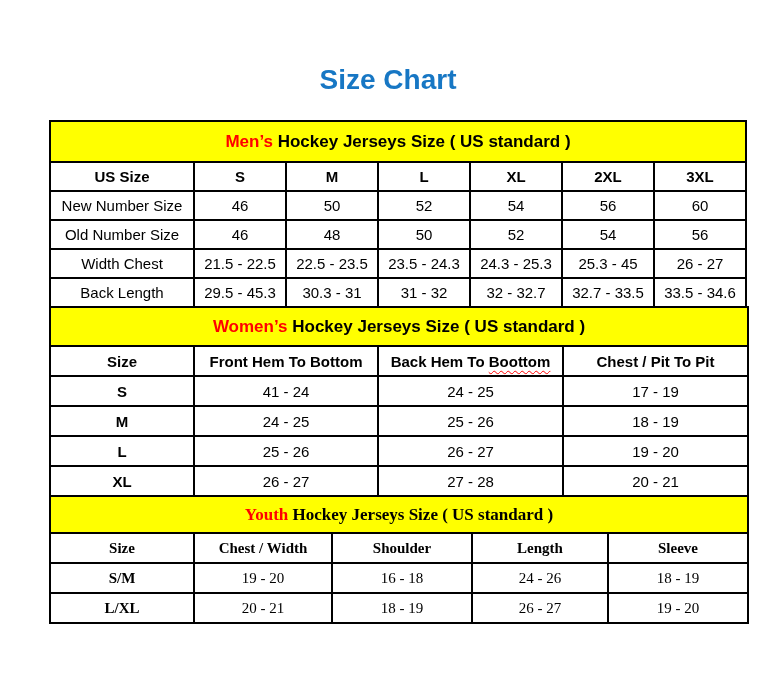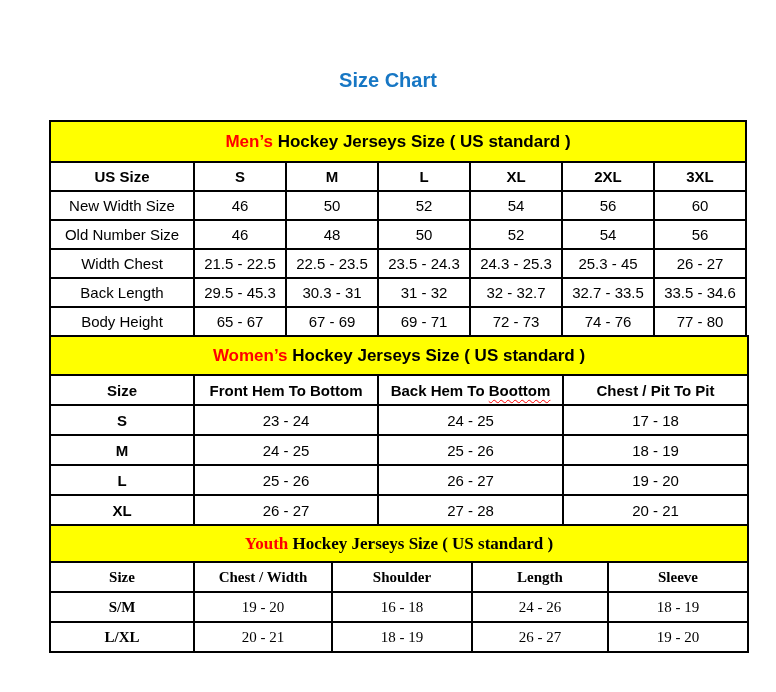--- a/index.html
+++ b/index.html
@@ -1,19 +1,19 @@
 <!DOCTYPE html>
 <html><head>
 <meta charset="utf-8">
 <style>
   html,body{margin:0;padding:0;background:#ffffff;}
   body{width:776px;height:692px;font-family:"Liberation Sans",sans-serif;}
   .sheet{position:relative;width:776px;height:692px;background:#ffffff;overflow:hidden;}
   .page-title{position:absolute;top:63px;left:0;width:100%;margin:0;text-align:center;
-    font-size:20px;line-height:34px;font-weight:bold;color:#1777c4;}
+    font-size:28px;line-height:34px;font-weight:bold;color:#1777c4;}
   .tables{position:absolute;left:38px;top:120px;width:582px;padding-left:11px;}
   table.tbl{border-collapse:collapse;table-layout:fixed;width:698px;border:2px solid #000;}
   table.tbl + table.tbl{margin-top:-2px;}
   .tbl td{border:2px solid #000;padding:0 2px;text-align:center;vertical-align:middle;
     font-size:15px;color:#000;white-space:nowrap;overflow:hidden;}
   .mens td{height:27px;}
   .womens td{height:28px;}
   .youth td{height:28px;font-family:Liberation Serif, serif;}
   td.banner{background:#ffff00;font-weight:bold;font-size:17px;}
   .mens td.banner{height:39px;}
@@ -59,21 +59,21 @@
         <tr>
           <td class="hdr">US Size</td>
           <td class="hdr">S</td>
           <td class="hdr">M</td>
           <td class="hdr">L</td>
           <td class="hdr">XL</td>
           <td class="hdr">2XL</td>
           <td class="hdr">3XL</td>
         </tr>
         <tr>
-          <td>New Width Size</td>
+          <td>New Number Size</td>
           <td>46</td>
           <td>50</td>
           <td>52</td>
           <td>54</td>
           <td>56</td>
           <td>60</td>
         </tr>
         <tr>
           <td>Old Number Size</td>
           <td>46</td>
@@ -94,29 +94,20 @@
         </tr>
         <tr>
           <td>Back Length</td>
           <td>29.5 - 45.3</td>
           <td>30.3 - 31</td>
           <td>31 - 32</td>
           <td>32 - 32.7</td>
           <td>32.7 - 33.5</td>
           <td>33.5 - 34.6</td>
         </tr>
-        <tr>
-          <td>Body Height</td>
-          <td>65 - 67</td>
-          <td>67 - 69</td>
-          <td>69 - 71</td>
-          <td>72 - 73</td>
-          <td>74 - 76</td>
-          <td>77 - 80</td>
-        </tr>
       </tbody>
     </table>
 
     <table class="tbl womens">
       <colgroup>
           <col class="c-label">
           <col class="c-w1">
           <col class="c-w2">
           <col class="c-w3">
         </colgroup>
@@ -125,23 +116,23 @@
           <td class="banner" colspan="4"><span class="red">Women’s</span><span> Hockey Jerseys Size ( US standard )</span></td>
         </tr>
         <tr>
           <td class="hdr">Size</td>
           <td class="hdr">Front Hem To Bottom</td>
           <td class="hdr"><span>Back Hem To </span><span class="sq">Boottom</span></td>
           <td class="hdr">Chest / Pit To Pit</td>
         </tr>
         <tr>
           <td class="lbl-b">S</td>
-          <td>23 - 24</td>
+          <td>41 - 24</td>
           <td>24 - 25</td>
-          <td>17 - 18</td>
+          <td>17 - 19</td>
         </tr>
         <tr>
           <td class="lbl-b">M</td>
           <td>24 - 25</td>
           <td>25 - 26</td>
           <td>18 - 19</td>
         </tr>
         <tr>
           <td class="lbl-b">L</td>
           <td>25 - 26</td>

